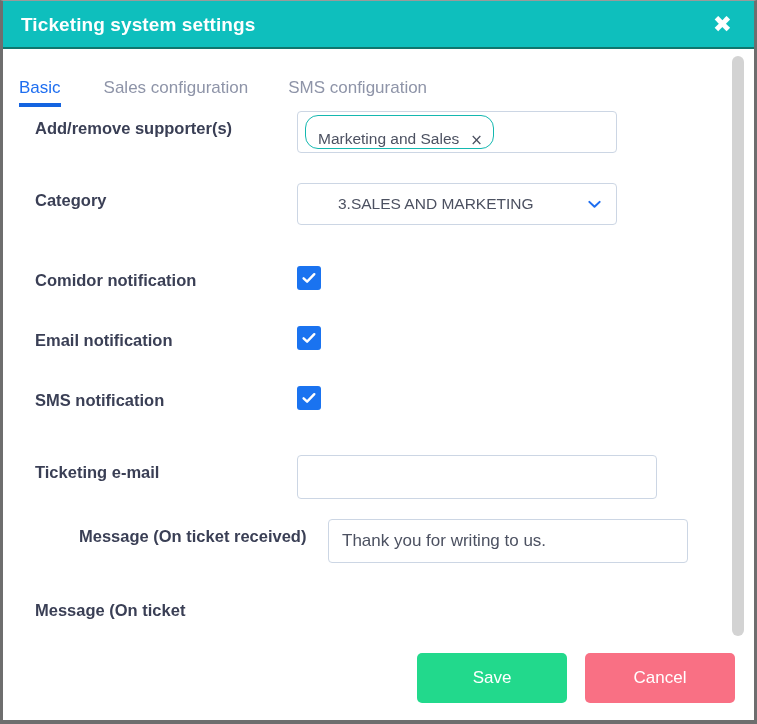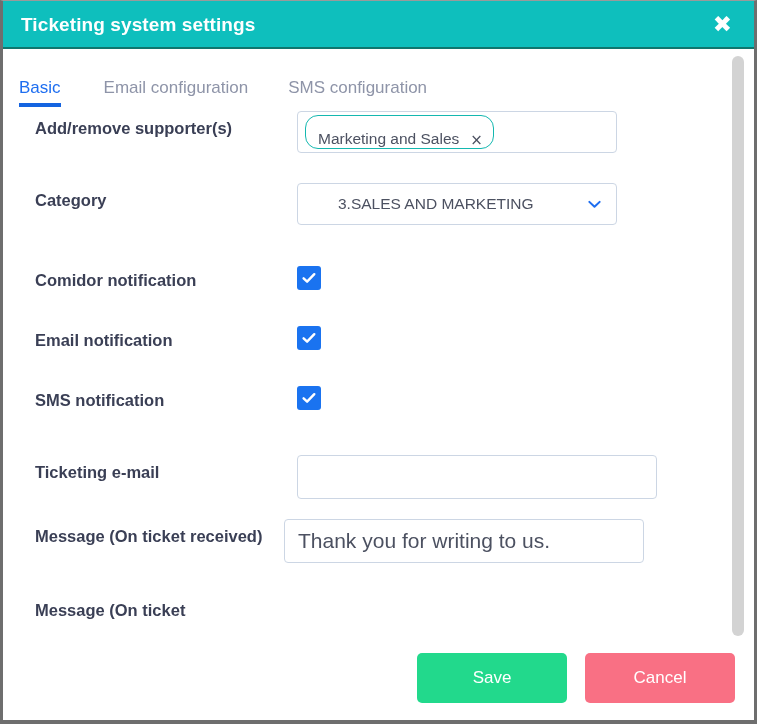--- a/index.html
+++ b/index.html
@@ -180,21 +180,21 @@
   .checkbox svg { display: block; }
 
   
   .text-input {
     width: 360px;
     height: 44px;
     border: 1px solid #ccd6e4;
     border-radius: 4px;
     background: #ffffff;
     font-family: "Liberation Sans", sans-serif;
-    font-size: 21px;
+    font-size: 17px;
     color: #4c5161;
     padding: 0 13px;
     outline: none;
   }
   .text-input::placeholder { color: #a8b0c0; }
 
   .label-2line { line-height: 26px; }
 
   
   #scrollbar-track {
@@ -246,21 +246,21 @@
 
   <div id="title-bar">
     <div id="dialog-title">Ticketing system settings</div>
     <div id="close-icon">✖</div>
   </div>
 
   <div id="dialog-body">
 
     <div id="tab-bar">
       <div class="tab active">Basic</div>
-      <div class="tab">Email configuration</div>
+      <div class="tab">Sales configuration</div>
       <div class="tab">SMS configuration</div>
     </div>
 
     <div id="form-area">
 
       <div class="form-row" style="min-height:72px;">
         <div class="row-label">Add/remove supporter(s)</div>
         <div class="row-control">
           <div class="token-box">
             <span class="token">
@@ -317,21 +317,21 @@
       </div>
 
       <div class="form-row" style="min-height:76px; padding-top:12px;">
         <div class="row-label">Ticketing e-mail</div>
         <div class="row-control">
           <input class="text-input" type="text" value="" style="">
         </div>
       </div>
 
       <div class="form-row" style="min-height:74px;">
-        <div class="row-label label-2line" style="width:230px;flex:0 0 230px;">Message (On ticket received)</div>
+        <div class="row-label label-2line" style="width:230px;flex:0 0 230px;margin-left:44px;">Message (On ticket received)</div>
         <div class="row-control">
           <input class="text-input" type="text" value="Thank you for writing to us." style="">
         </div>
       </div>
 
       <div class="form-row" style="min-height:60px;flex-direction:column;">
         <div class="row-label label-2line" style="width:230px;flex:0 0 230px;">Message (On ticket</div>
         <div class="row-control">
           <input class="text-input" type="text" value="" style="">
         </div>

